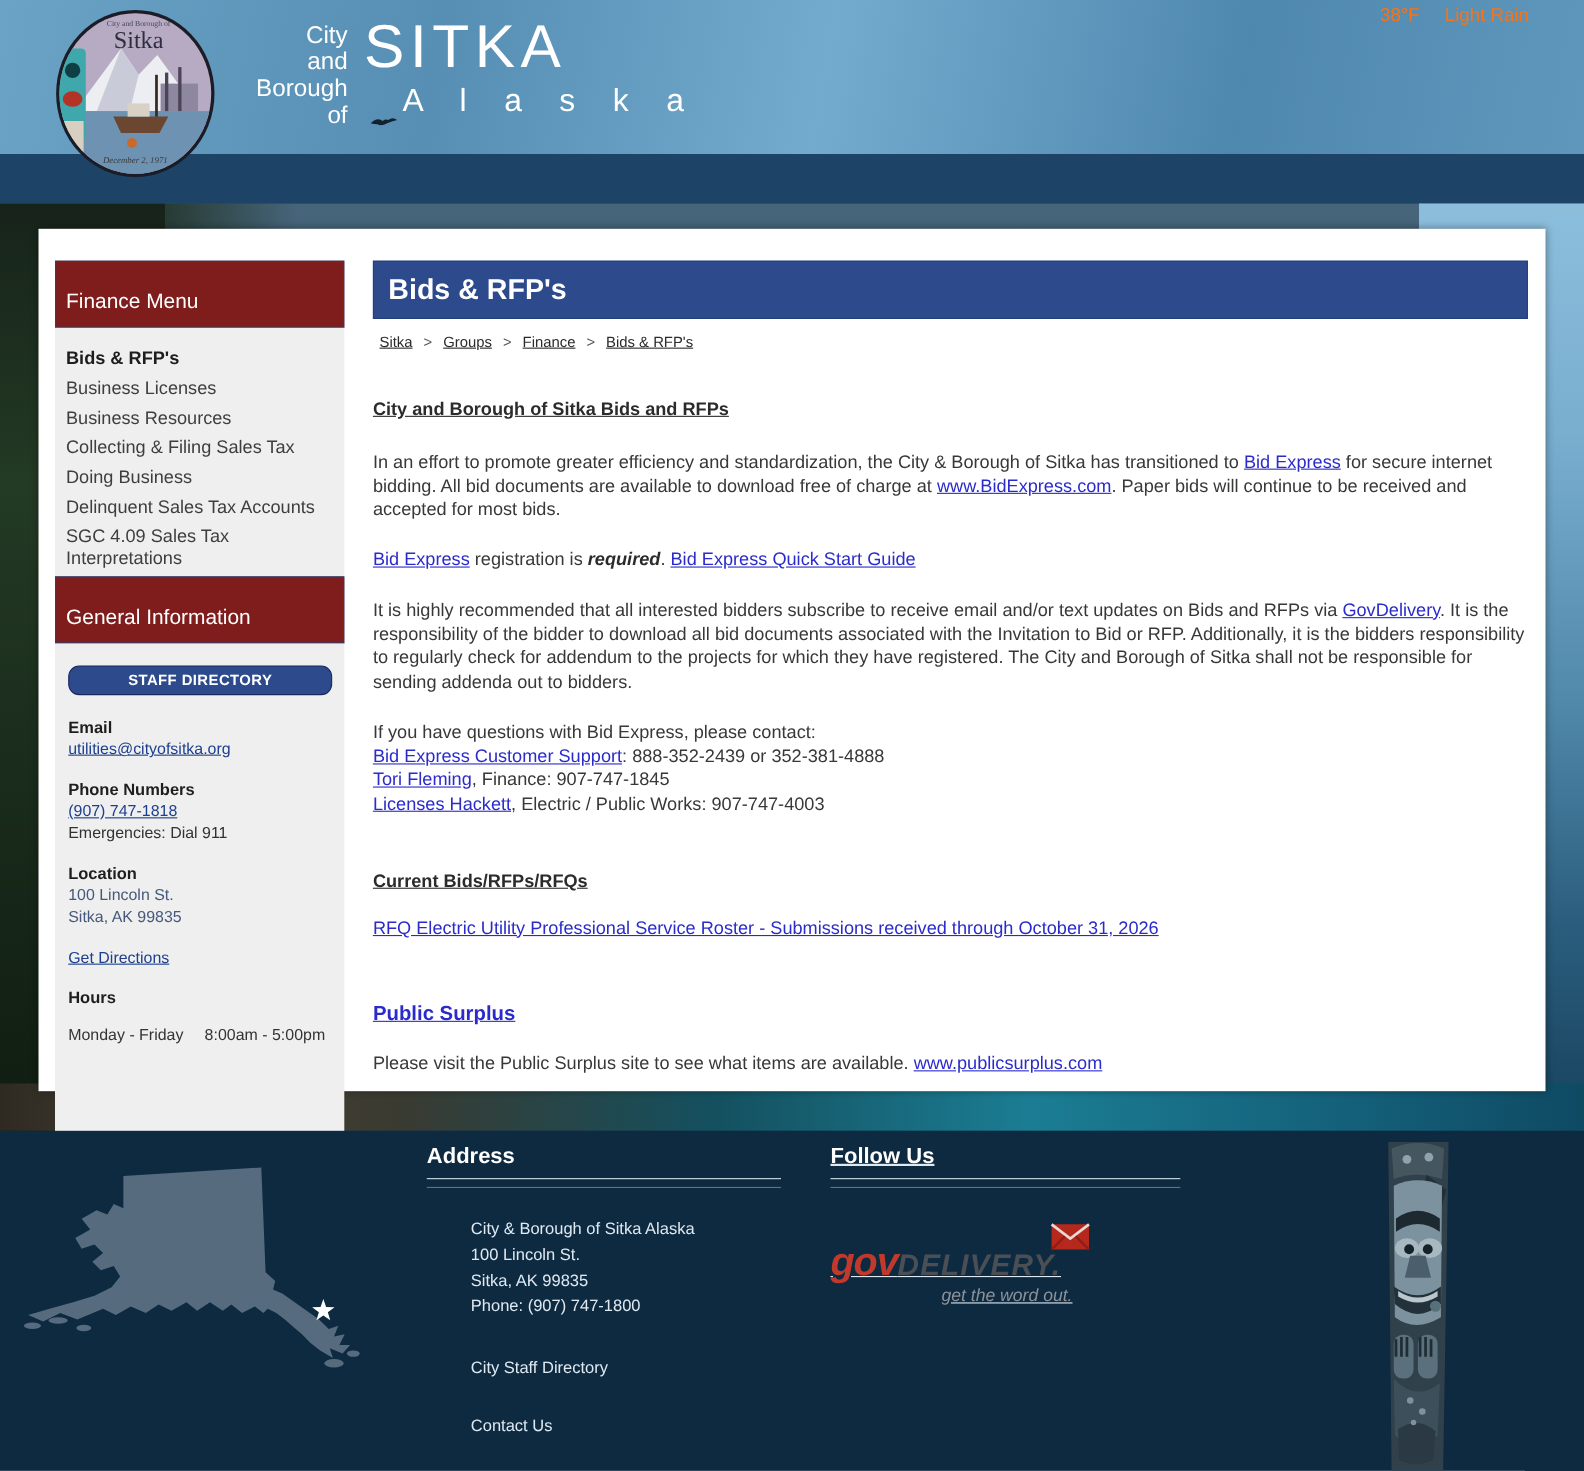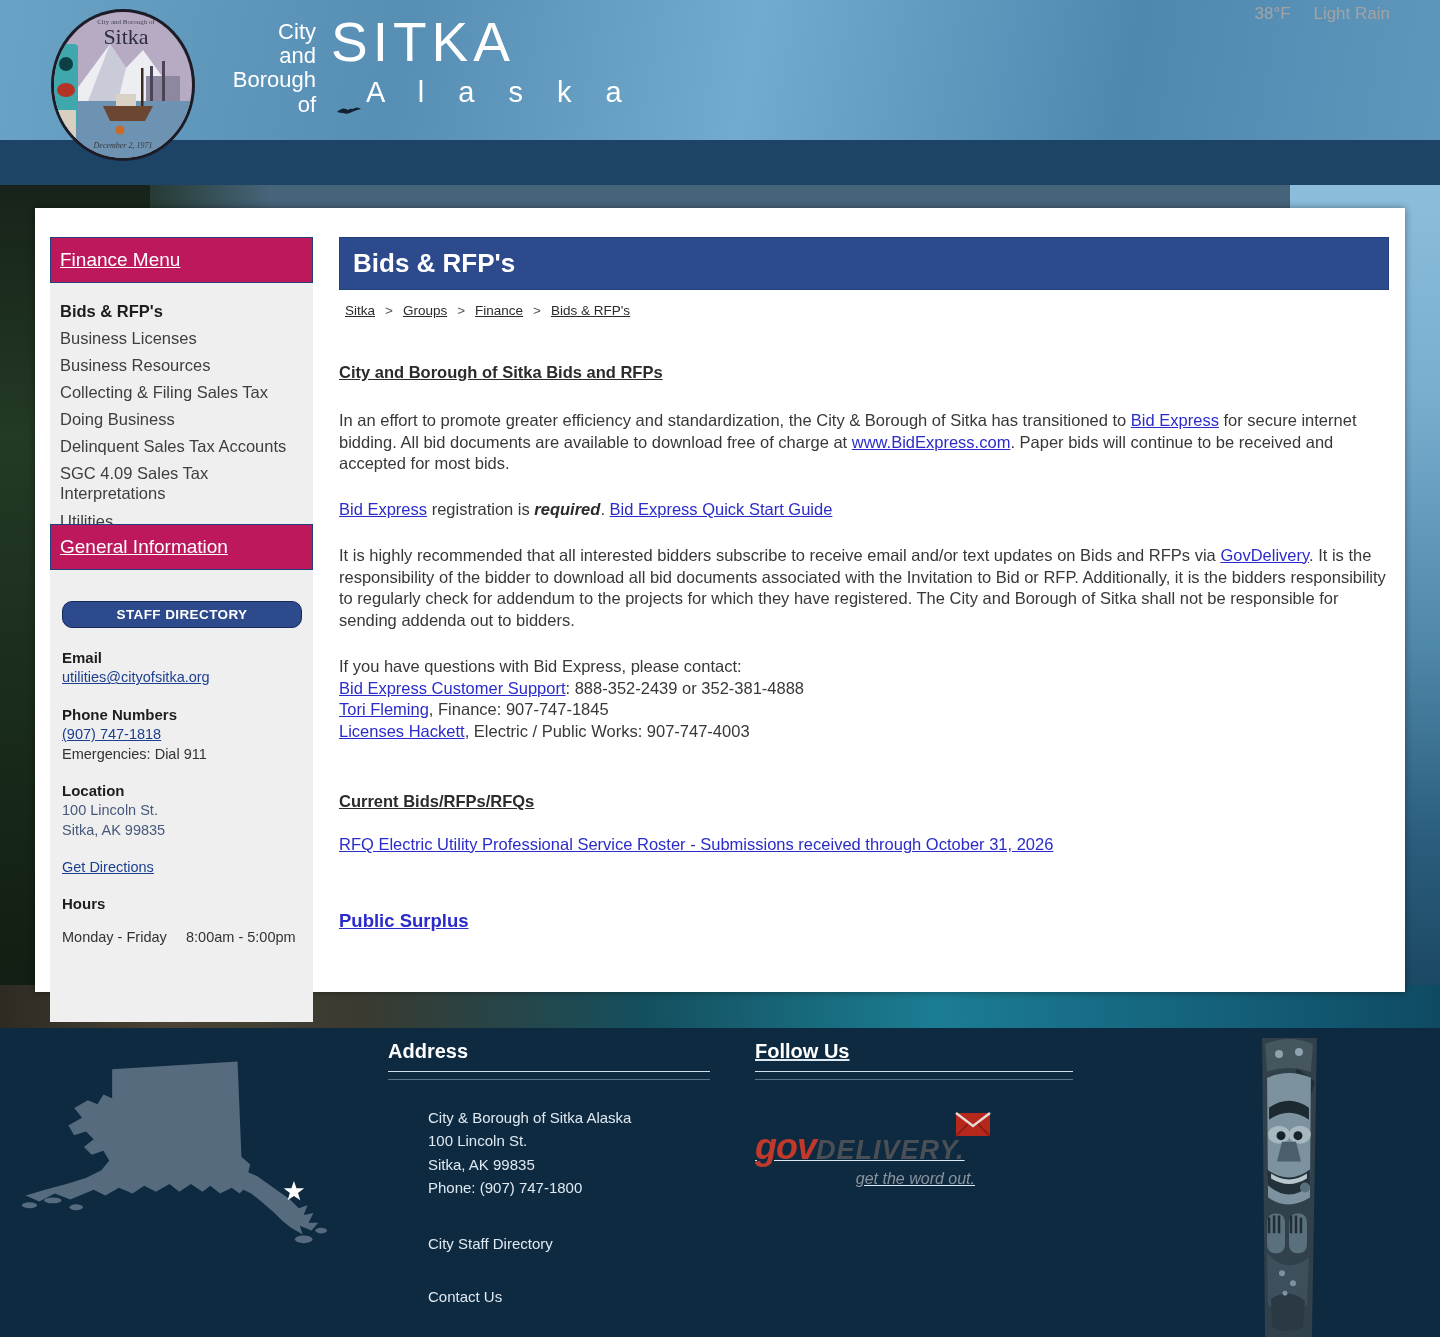--- a/index.html
+++ b/index.html
@@ -23,44 +23,44 @@
   .bg-left { left:0; top:185px; width:150px; height:843px;
     background: linear-gradient(180deg,#17231a 0%,#233a24 30%,#1c2f1e 55%,#152517 78%,#101c12 100%); }
   .bg-left-fade { left:150px; top:185px; width:120px; height:843px;
     background: linear-gradient(90deg, rgba(28,45,28,.75), rgba(28,45,28,0)); }
   .bg-right { left:1290px; top:185px; width:150px; height:843px;
     background: linear-gradient(180deg,#8cbedc 0%,#79aecf 25%,#4f87a8 55%,#2a5d7d 78%,#17425c 100%); }
   .bg-shore { left:0; top:985px; width:1440px; height:43px;
     background: linear-gradient(90deg,#2e2a22 0%,#4a4336 12%,#3a3a30 25%,#14505f 45%,#1b7d93 65%,#14607a 85%,#0f4a63 100%); }
 
   
-  .weather { top:4px; right:50px; color:#a3a3a3; font-size:17px; }
+  .weather { top:4px; right:50px; color:#f97316; font-size:17px; }
   .weather span { margin-left:18px; }
   .seal { left:48px; top:6px; z-index:6; }
   .org-block { left:222px; top:20px; width:94px; text-align:right;
     color:#fff; font-size:22px; line-height:1.1; z-index:5; }
   .city-name { left:331px; top:10px; color:#fff; font-size:55px; letter-spacing:5px; z-index:5; }
   .state-name { left:339px; top:76px; color:#fff; font-size:29px; letter-spacing:13px; z-index:5;margin-left:27px; }
   .bird { left:336px; top:104px; z-index:5; }
 
   
   .card { left:35px; top:208px; width:1370px; height:784px; background:#fff;
     box-shadow:0 0 7px rgba(0,0,0,.4); }
 
-  .box-hdr { background:#be185d; border:1px solid #22407c; color:#fff;
-    font-size:19px; padding:11px 0 11px 9px;text-decoration:underline; }
+  .box-hdr { background:#7f1d1d; border:1px solid #22407c; color:#fff;
+    font-size:19px; padding:26px 0 11px 9px; }
   .box-body { background:#efefef; }
 
   .fin-box { left:15px; top:29px; width:263px; }
   .fin-box .box-body { padding:14px 10px 18px 10px; }
   .menu-item { font-size:16.5px; color:#3e3e3e; padding:3.5px 0; line-height:1.22; cursor:pointer; }
   .menu-item.current { font-weight:bold; color:#1d1d1d; }
 
   .gen-box { left:15px; top:316px; width:263px; }
-  .gen-box .box-body { padding:25px 12px 16px 12px; height:452px; font-size:14.5px; color:#333; }
+  .gen-box .box-body { padding:14px 12px 16px 12px; height:452px; font-size:14.5px; color:#333; }
   .staff-btn { display:block; width:240px; margin:6px auto 20px auto; background:#2d4a8c;
     border:1px solid #16295e; border-radius:10px; color:#fff; font-size:13.5px; font-weight:bold;
     text-align:center; padding:5px 0; letter-spacing:.4px; cursor:pointer; }
   .gi-label { font-weight:bold; font-size:15px; color:#1e1e1e; }
   .gi-group { margin-bottom:17px; line-height:1.35; }
   .gi-link { color:#1d3f8f; text-decoration:underline; cursor:pointer; }
   .gi-addr { color:#46597b; }
   .hours-row { display:flex; margin-top:14px; }
   .hours-row span:first-child { width:124px; }
 
@@ -225,20 +225,21 @@
 
       <p class="contact-line">If you have questions with Bid Express, please contact:</p>
       <p class="contact-line"><a>Bid Express Customer Support</a><span>: 888-352-2439 or 352-381-4888</span></p>
       <p class="contact-line"><a>Tori Fleming</a><span>, Finance: 907-747-1845</span></p>
       <p class="contact-line"><a>Licenses Hackett</a><span>, Electric / Public Works: 907-747-4003</span></p>
 
       <div class="current-h" style="font-weight:bold;"> Current Bids/RFPs/RFQs</div>
       <a class="rfq-link">RFQ Electric Utility Professional Service Roster  - Submissions received through October 31, 2026</a>
 
       <h3 class="ps-h"><a>Public Surplus</a></h3>
+      <p class="ps-p"><span>Please visit the Public Surplus site to see what items are available.  </span><a>www.publicsurplus.com</a></p>
     </div>
   </div>
 </div>
 
 <div class="abs footer"></div>
 
 <svg class="abs ak-map" width="350" height="214" viewBox="0 0 360 220">
   <path fill="#566b7e" d="M103,32 L232,24 L236,122 L245,130 L243,138 L252,142 L286,166 L295,175 L304,172 L300,182 L310,180 L305,190 L315,190 L308,198 L296,193 L299,202 L287,195 L278,188 L270,180 L262,173 L254,166 L246,160 L238,156 L234,160 L226,154 L214,160 L204,152 L196,158 L184,150 L172,158 L162,150 L148,158 L136,152 L124,160 L110,154 L96,162 L84,156 L60,166 L44,160 L28,168 L14,162 L34,156 L56,150 L76,144 L92,136 L100,126 L94,116 L82,120 L74,112 L84,104 L76,96 L64,100 L58,90 L72,82 L64,72 L78,64 L88,68 L94,58 L103,62 Z"></path>
   <ellipse cx="18" cy="172" rx="8" ry="3" fill="#566b7e"></ellipse>
   <ellipse cx="42" cy="167" rx="9" ry="3" fill="#566b7e"></ellipse>

